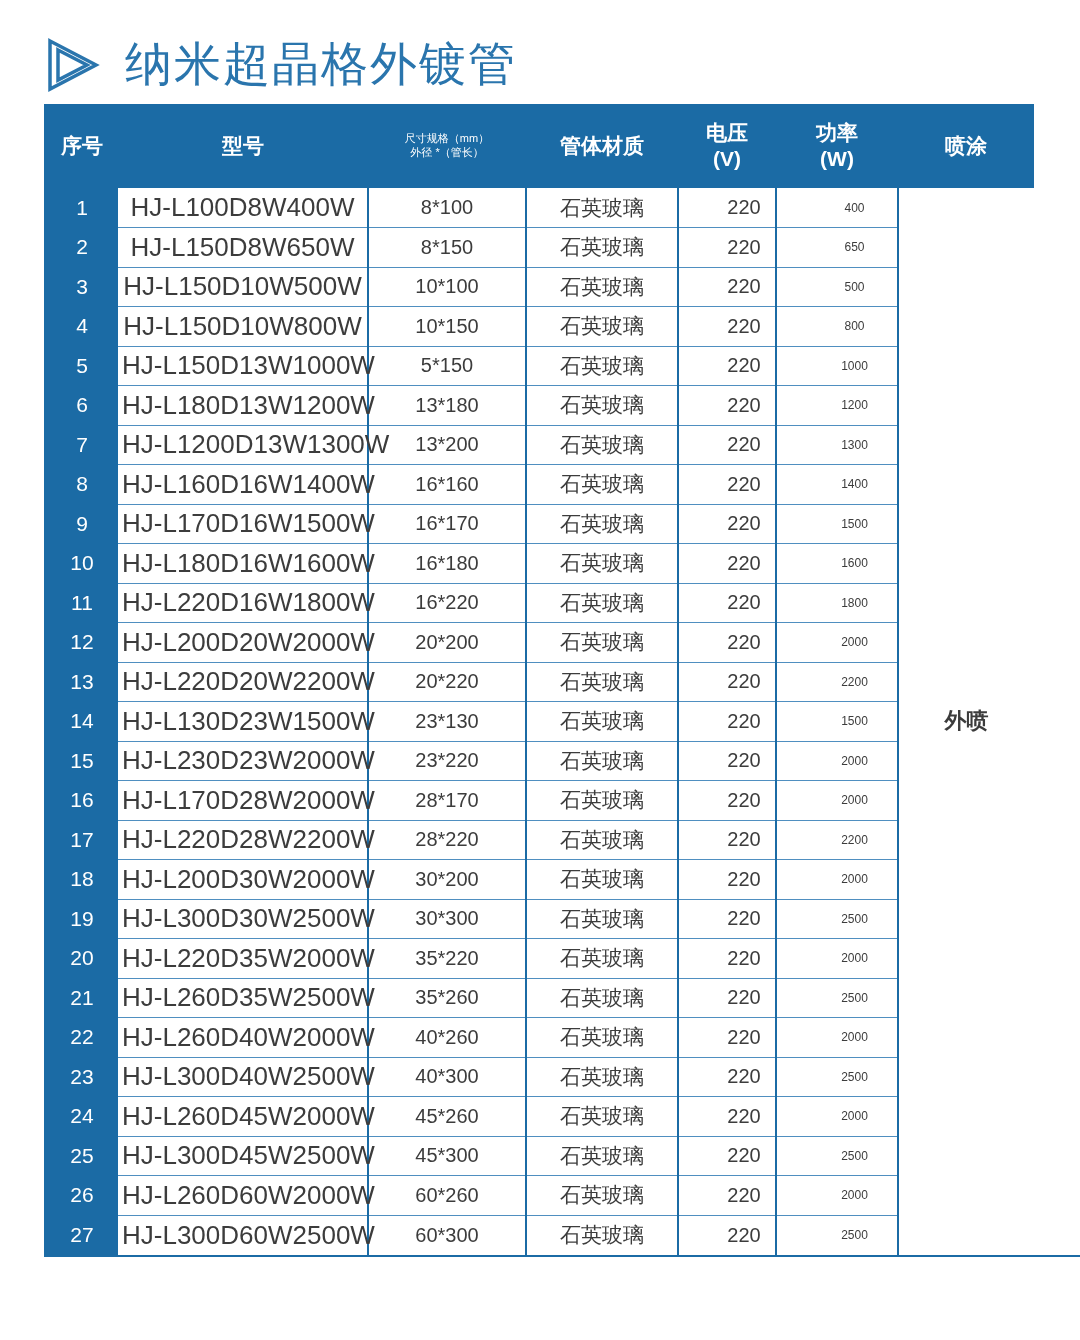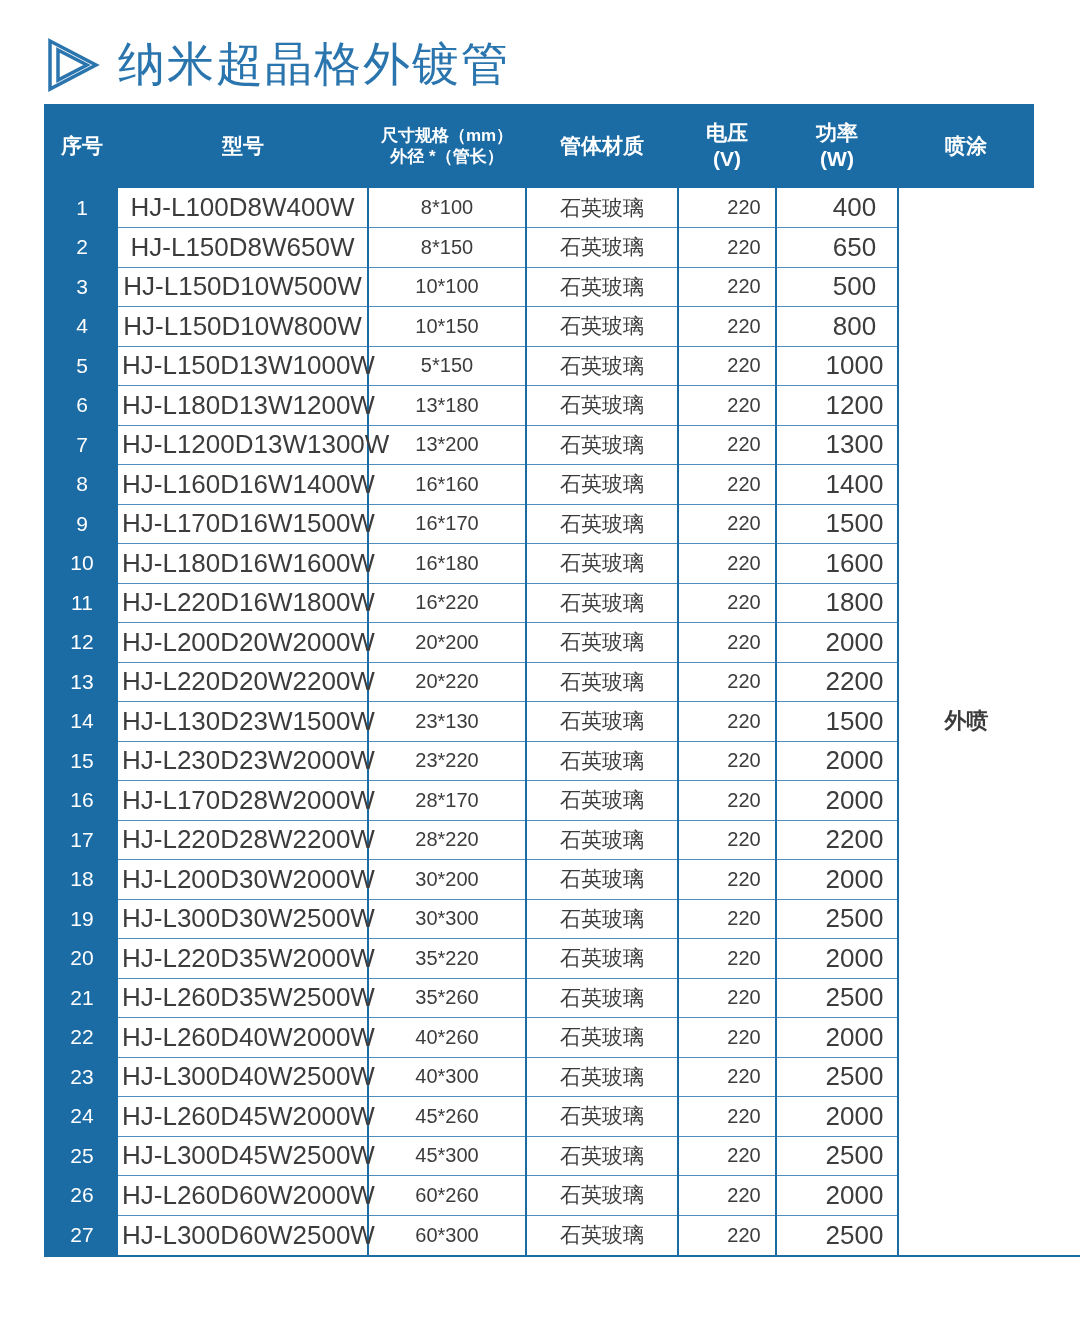--- a/index.html
+++ b/index.html
@@ -15,20 +15,21 @@
     color: #3b3b3b;
     overflow: hidden;
   }
 
   
   .title-bar {
     display: flex;
     align-items: center;
     padding: 26px 0 0 44px;
     height: 100px;
+    gap: 7px;
   }
   .play-icon {
     width: 56px;
     height: 56px;
     flex: 0 0 56px;
     margin-right: 18px;
     margin-top: 4px;
   }
   .page-title {
     font-size: 47px;
@@ -64,21 +65,21 @@
     background: #1b6ba5;
     color: #ffffff;
     font-size: 21px;
     font-weight: bold;
     text-align: center;
     height: 84px;
     padding: 4px 2px;
     border: none;
     line-height: 1.25;
   }
-  thead th.h-size { font-size: 17px; font-weight: bold; }
+  thead th.h-size { font-size: 11px; font-weight: normal; }
   thead th .sub   { display: block; }
 
   tbody td {
     height: 39.5px;
     text-align: center;
     vertical-align: middle;
     font-size: 21px;
     color: #3c3c3c;
     border-right: 2px solid #1b6ba5;
     border-bottom: 1px solid #4f8fc0;
@@ -92,21 +93,21 @@
     background: #1b6ba5;
     color: #ffffff;
     border-right: none;
     border-bottom: none;
     font-size: 21px;
   }
   tbody td.cell-model { font-size: 26px; letter-spacing: 0px; }
   tbody td.cell-size  { font-size: 20px; }
   tbody td.cell-mat   { font-size: 21px; }
   tbody td.cell-volt  { font-size: 20px; padding-left: 38px; }
-  tbody td.cell-pow   { font-size: 26px; padding-left: 39px; }
+  tbody td.cell-pow   { font-size: 12px; padding-left: 39px; }
   tbody td.cell-spray {
     font-size: 22px;
     border-right: none;
     border-bottom: none;
     vertical-align: middle;
     font-weight: bold;
   }
 </style>
 </head>
 <body>

